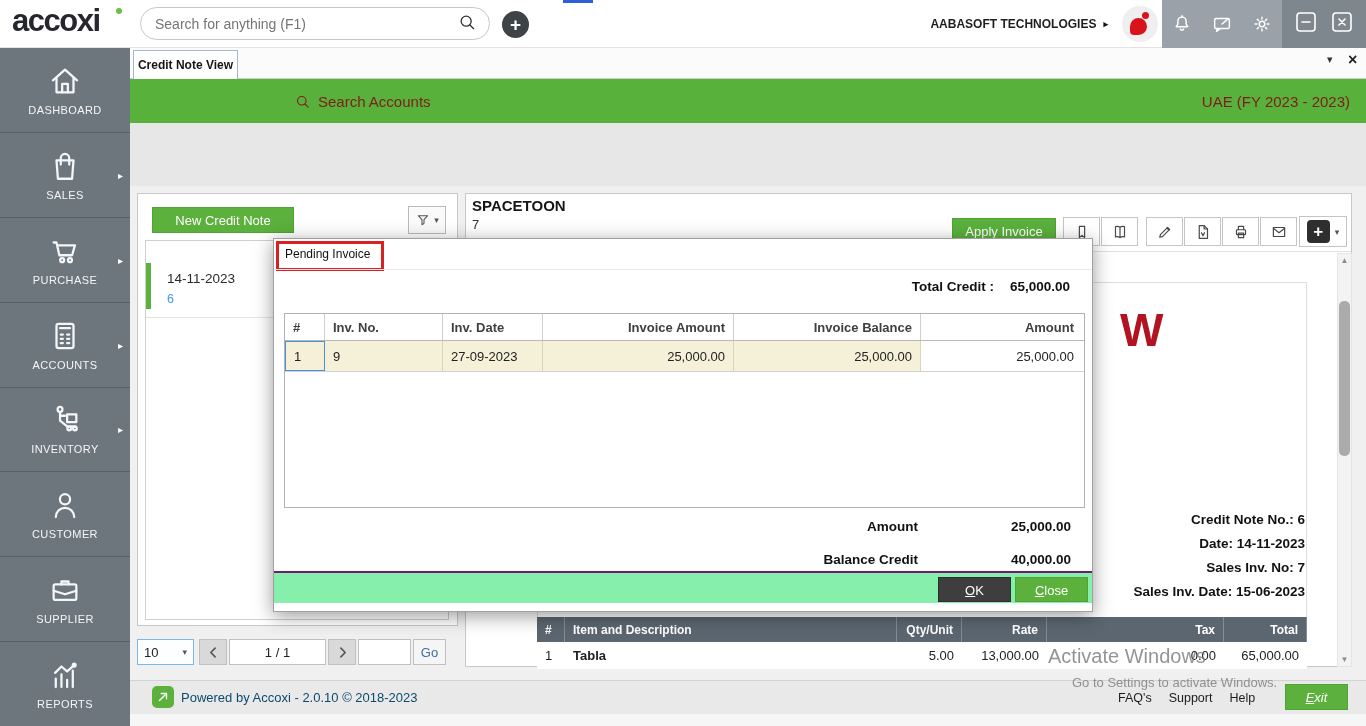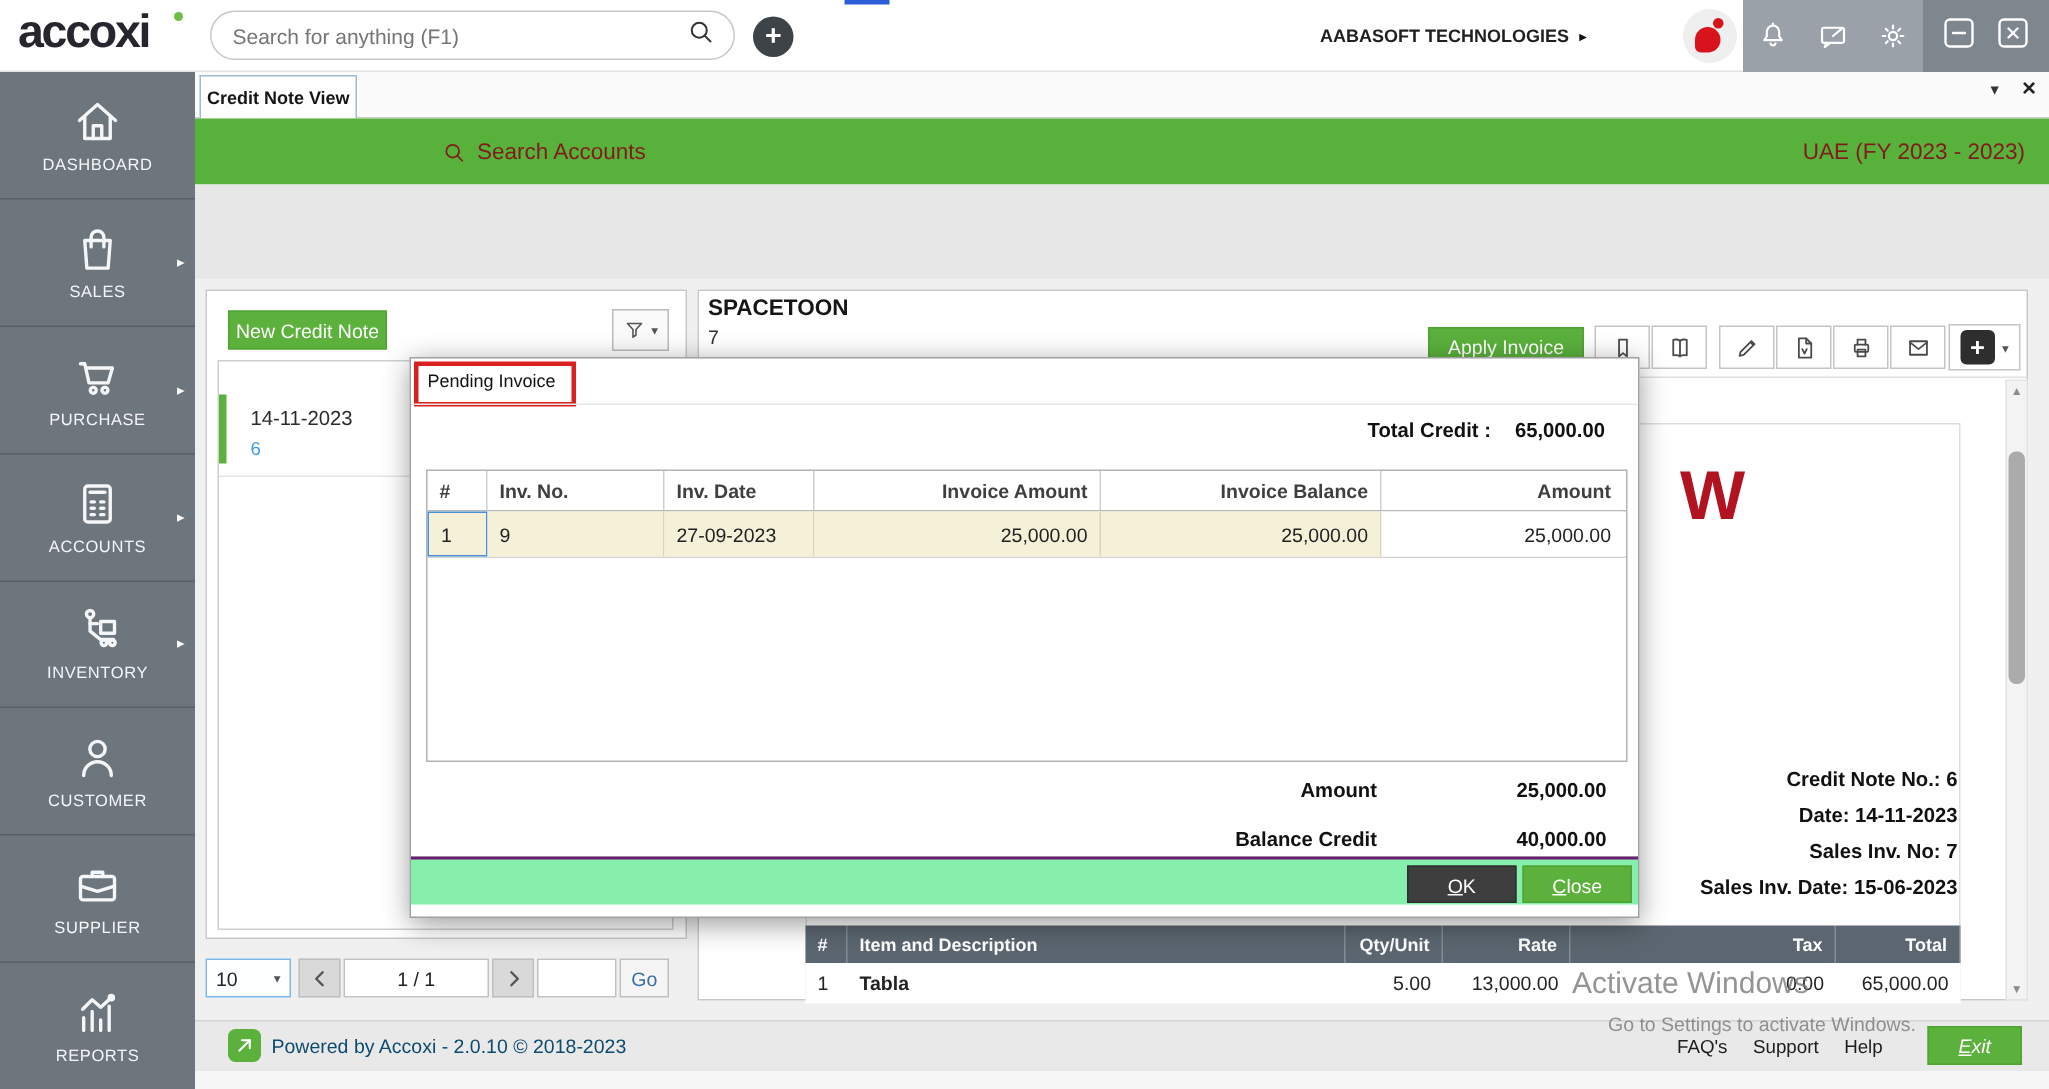--- a/index.html
+++ b/index.html
@@ -10,21 +10,21 @@
   .ic{fill:none;stroke:currentColor;stroke-width:1.6;stroke-linecap:round;stroke-linejoin:round;}
 
   
   #topbar{left:0;top:0;width:1366px;height:48px;background:#fff;border-bottom:1px solid #e3e3e3;}
   .logo{left:12px;top:3px;font-size:31px;font-weight:800;letter-spacing:-1.5px;color:#26262e;}
   .logo-dot{left:116px;top:8px;width:6px;height:6px;border-radius:50%;background:#6fbe44;}
   .search-pill{left:140px;top:7px;width:350px;height:33px;border:1px solid #c7c7c7;border-radius:17px;background:#fff;padding:0 12px;}
   .search-pill input{border:none;outline:none;flex:1;font-size:14px;color:#444;background:transparent;font-family:inherit;}
   .plus-circle{left:502px;top:11px;width:27px;height:27px;border-radius:50%;background:#3e4347;color:#fff;
                font-size:19px;font-weight:700;display:flex;align-items:center;justify-content:center;line-height:1;}
-  .org{left:880px;top:0;width:228px;height:48px;font-size:12px;font-weight:700;color:#1f1f1f;}
+  .org{left:880px;top:0;width:228px;height:48px;justify-content:flex-end;font-size:12px;font-weight:700;color:#1f1f1f;}
   .org-caret{font-size:9px;margin-left:7px;color:#111;}
   .avatar{left:1122px;top:6px;width:36px;height:36px;border-radius:50%;background:#efefef;overflow:hidden;}
   .avatar .blob{position:absolute;left:8px;top:12px;width:17px;height:17px;border-radius:50% 50% 50% 4px;background:#d8131c;}
   .avatar .blob2{position:absolute;left:20px;top:6px;width:7px;height:7px;border-radius:50%;background:#d8131c;}
   .icon-block{left:1162px;top:0;width:120px;height:48px;background:#9aa1a8;justify-content:space-around;color:#fff;}
   .win-block{left:1282px;top:0;width:84px;height:48px;background:#7e868e;justify-content:space-evenly;color:#fff;}
   .topbtn{width:36px;height:48px;display:flex;align-items:center;justify-content:center;}
   .top-accent{left:563px;top:0;width:30px;height:3px;background:#2d5dd7;}
 
   
@@ -291,21 +291,21 @@
   </div>
 
   <div id="pageheader" class="abs">
     <div class="abs page-title" style="position:absolute;">Credit Note View</div>
 
   </div>
 
   <div id="content" class="abs"></div>
 
   <div id="leftpanel" class="abs"></div>
-  <div class="abs btn-green" style="left:152px;top:207px;width:106px;height:26px;">New Credit Note</div>
+  <div class="abs btn-green" style="left:152px;top:207px;width:142px;height:26px;">New Credit Note</div>
   <div class="abs filter-btn">
     <svg class="ic" width="16" height="16" viewBox="0 0 24 24">
         <path d="M5 5.5h14l-5.5 6v5.5l-3 2.2V11.5z"></path>
       </svg>
     <span style="font-size:9px;">▾</span>
   </div>
   <div class="abs listbox"></div>
   <div class="abs li-bar"></div>
   <div class="abs li-date">14-11-2023</div>
   <div class="abs li-num">6</div>

